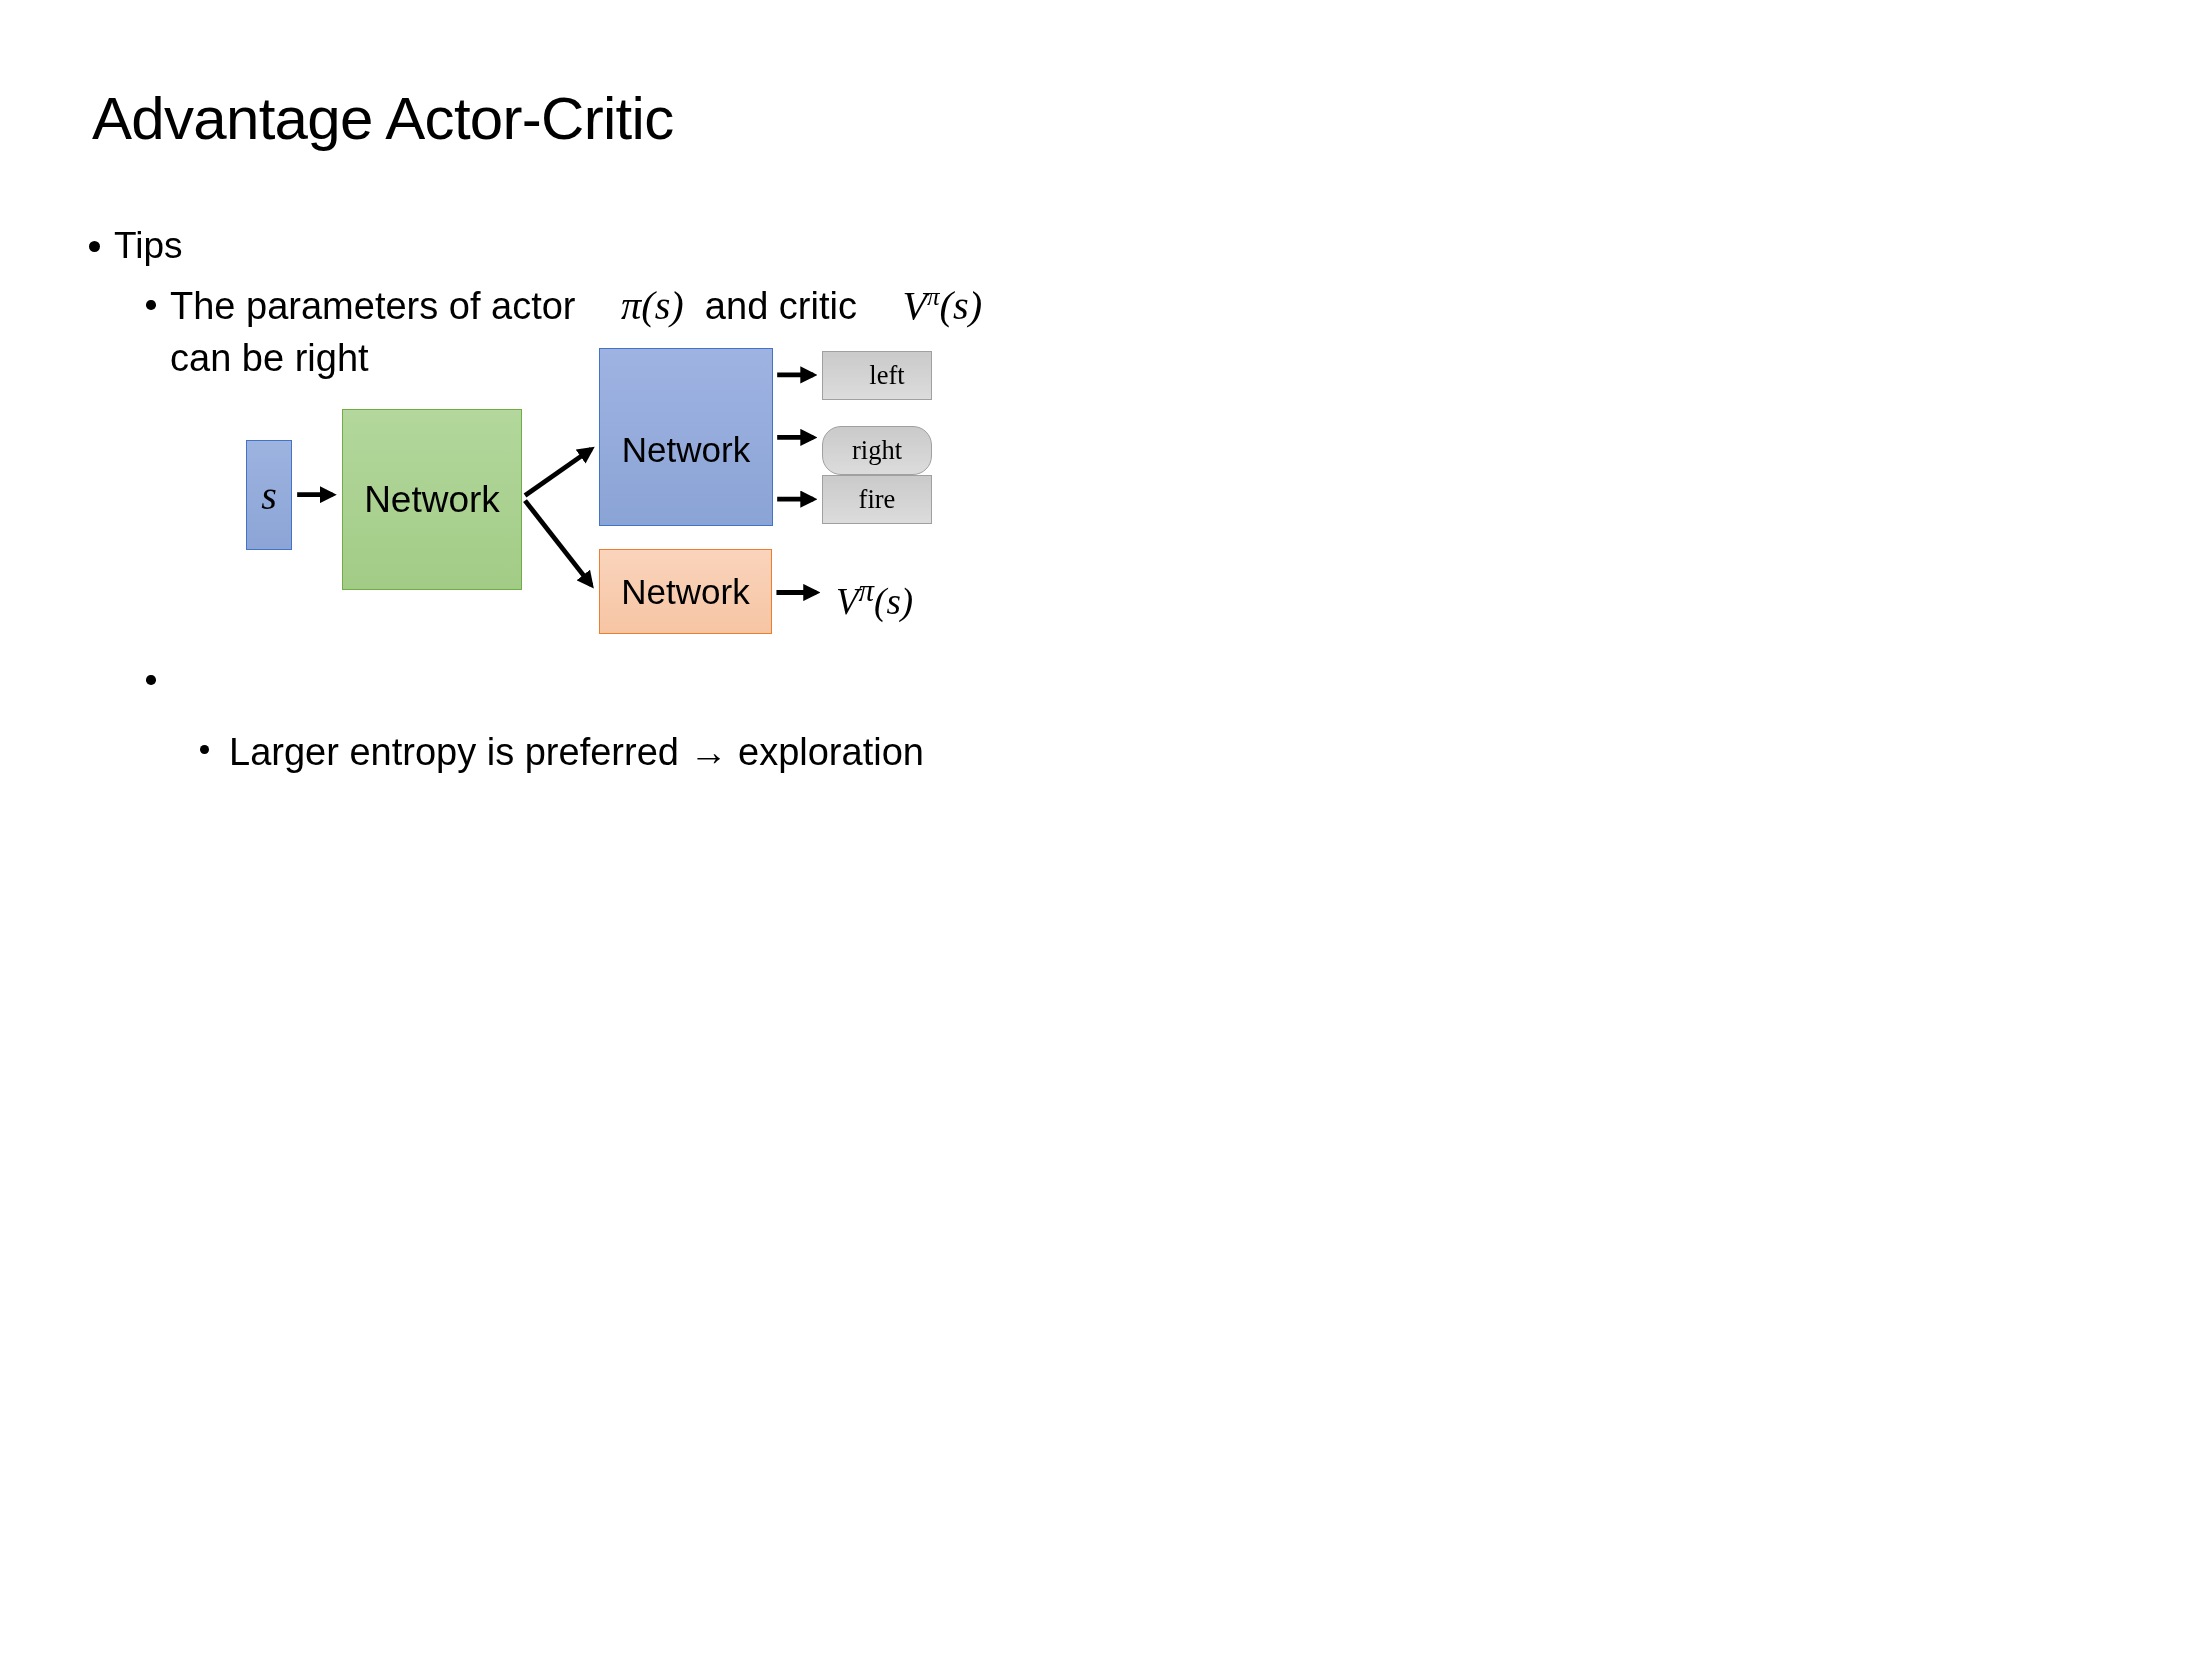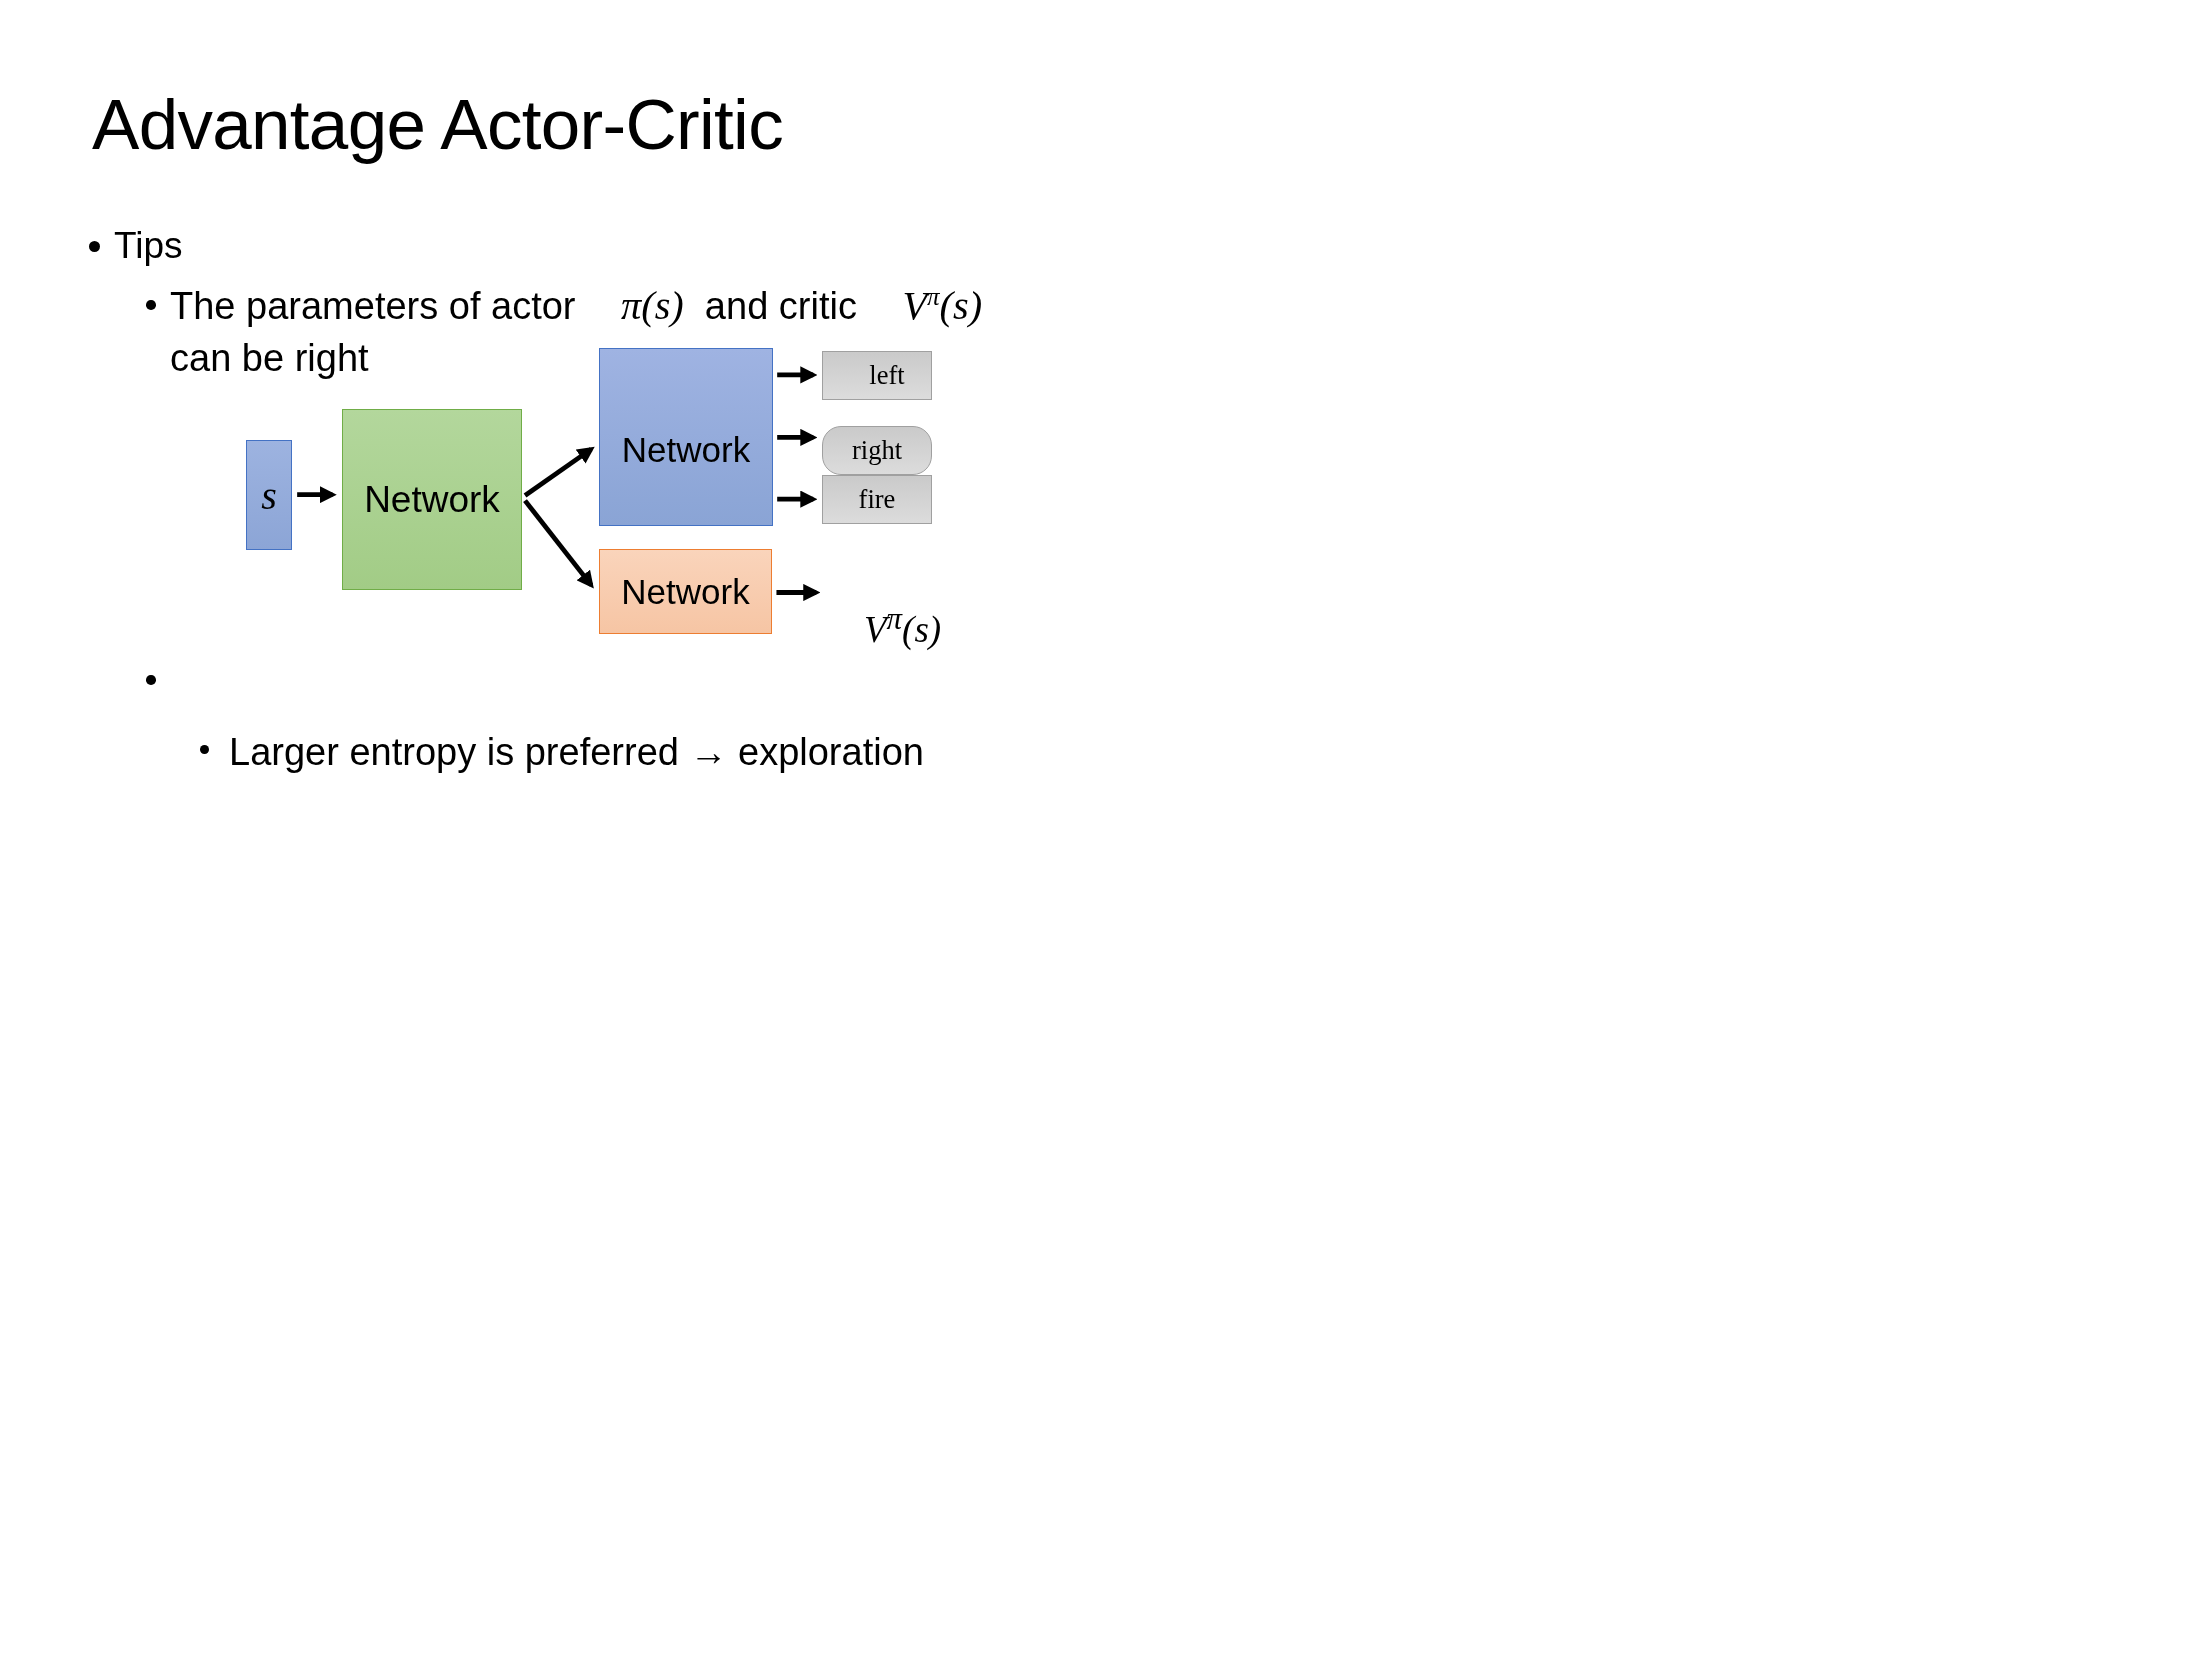--- a/index.html
+++ b/index.html
@@ -2,21 +2,21 @@
 <html style="font-size:11.8px"><head>
 <meta charset="utf-8">
 <style>
   html,body{margin:0;padding:0;background:#fff;}
   .slide{
     position:relative; width:1103px; height:827px; background:#FFFFFF;
     overflow:hidden; font-family:"Liberation Sans",sans-serif; color:#000;
   }
   .abs{position:absolute; white-space:nowrap;}
   .title{
-    font-size:71px; line-height:1; font-weight:400; letter-spacing:-0.7px;
+    font-size:60px; line-height:1; font-weight:400; letter-spacing:-0.7px;
     left:92px; top:89px; margin:0;
   }
   .bullet-dot{position:absolute; background:#000; border-radius:50%;}
   .t-l1{font-size:37px; line-height:1;}
   .t-l2{font-size:38px; line-height:1;}
   .math{font-family:"Liberation Serif",serif; font-style:italic; font-size:1.06em;margin-left:35px;}
   .math sup{font-size:0.62em; vertical-align:super; line-height:0;}
   
   .dbox{position:absolute; box-sizing:border-box; display:flex; align-items:center; justify-content:center;}
   .state-box{
@@ -42,22 +42,22 @@
     border:1.5px solid #ED7D31; font-size:35px;
   }
   .action-box{
     left:822px; width:110px; height:49px;
     background:linear-gradient(180deg,#CACACA 0%,#DCDCDC 100%);
     border:1.5px solid #A0A0A0;
     font-family:"Liberation Serif",serif; font-size:26.5px;
   }
   .action-left{top:351px;padding-left:20px;} .action-right{top:426px;border-radius:19px;} .action-fire{top:475px;}
   .critic-out{
-    left:864px; top:576px; font-family:"Liberation Serif",serif;
-    font-style:italic; font-size:37px; line-height:1;margin-top:28px;
+    left:836px; top:576px; font-family:"Liberation Serif",serif;
+    font-style:italic; font-size:37px; line-height:1;
   }
   svg.arrows{position:absolute; left:0; top:0; pointer-events:none;}
 </style>
 </head>
 <body>
 
 <div class="slide">
 
   <h1 class="title abs">Advantage Actor-Critic</h1>
 

